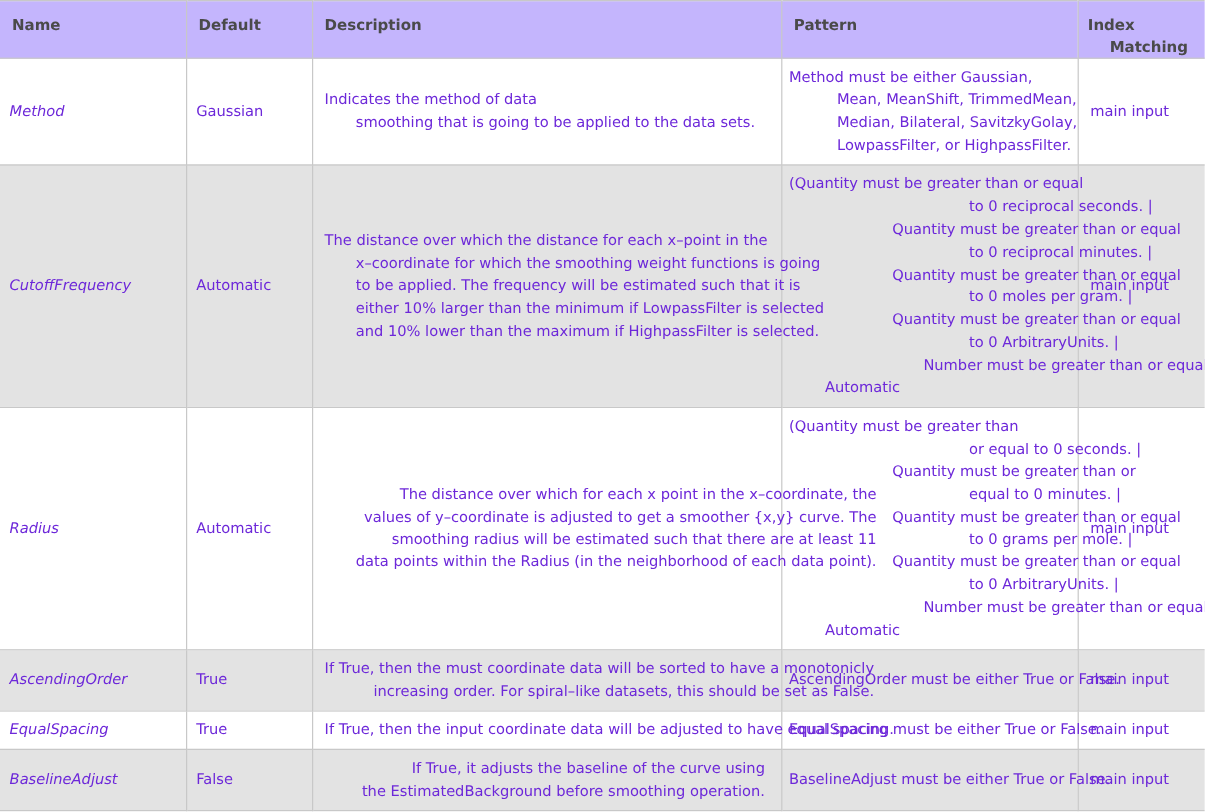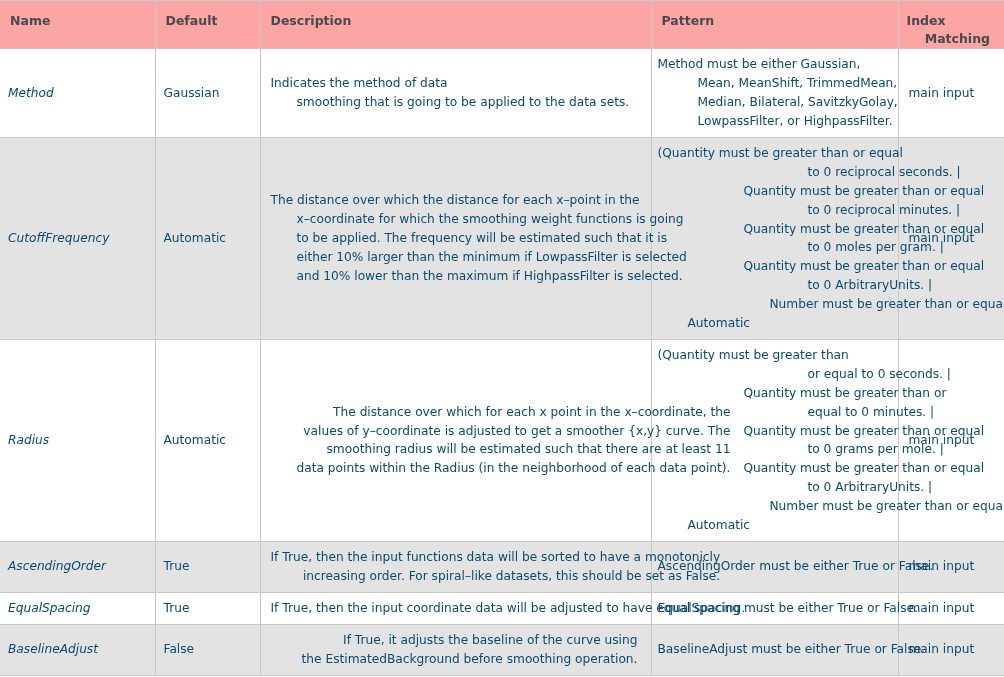--- a/index.html
+++ b/index.html
@@ -21,21 +21,21 @@
     border-top: 1px solid #c8c8c8;
     border-bottom: 1px solid #c8c8c8;
   }
 
   table.doc-table col.c-name    { width: 155px; }
   table.doc-table col.c-default { width: 105px; }
   table.doc-table col.c-desc    { width: 391px; }
   table.doc-table col.c-pattern { width: 247px; }
   table.doc-table col.c-index   { width: 106px; }
 
-  thead tr.header-row { background: #fca5a5; height: 48px; }
+  thead tr.header-row { background: #c4b5fd; height: 48px; }
 
   thead th {
     border-right: 1px solid #c8c8c8;
     border-bottom: 1px solid #c8c8c8;
     color: #4a4a4a;
     font-size: 12.5px;
     font-weight: bold;
     padding: 0 10px;
     vertical-align: top;
     padding-top: 11px;
@@ -58,21 +58,21 @@
     padding-right: 4px;
   }
 
   tbody tr { height: 31px; }
   tbody tr.stripe-white { background: #ffffff; }
   tbody tr.stripe-gray  { background: #e3e3e3; }
 
   tbody td {
     border-right: 1px solid #c8c8c8;
     border-bottom: 1px solid #c8c8c8;
-    color: #0c4a6e;
+    color: #6d28d9;
     font-size: 12.2px;
     vertical-align: middle;
     padding: 6px 10px;
     line-height: 1.55;
   }
   tbody td:last-child { border-right: none; }
 
   td.cell-name    { padding-left: 8px; font-style: italic; }
   td.cell-default { padding-left: 8px; }
   td.cell-index   { padding-left: 10px; }
@@ -206,21 +206,21 @@
             <span class="ln i7">Automatic</span>
           </span>
         </td>
         <td class="cell-index">main input</td>
       </tr>
       <tr class="stripe-gray">
         <td class="cell-name">AscendingOrder</td>
         <td class="cell-default">True</td>
         <td class="cell-desc align-center">
           <span class="desc-block">
-            <span class="ln">If True, then the input functions data will be sorted to have a monotonicly</span>
+            <span class="ln">If True, then the must coordinate data will be sorted to have a monotonicly</span>
             <span class="ln ind">increasing order. For spiral–like datasets, this should be set as False.</span>
           </span>
         </td>
         <td class="cell-pattern">
           <span class="pat-block left-block">
             <span class="ln i0">AscendingOrder must be either True or False.</span>
           </span>
         </td>
         <td class="cell-index">main input</td>
       </tr>

